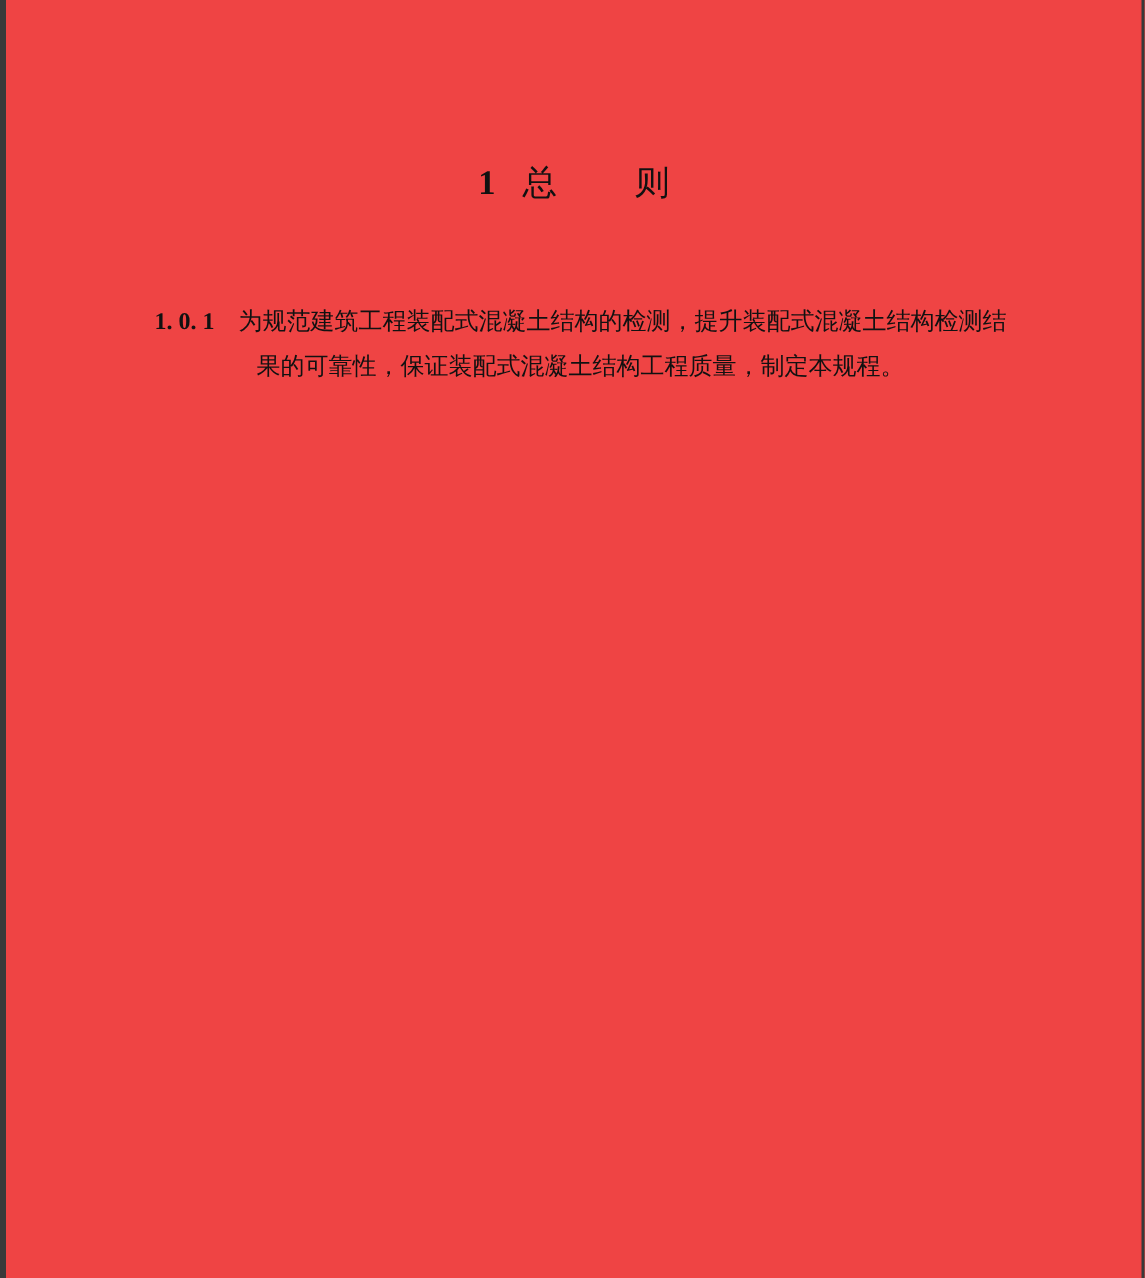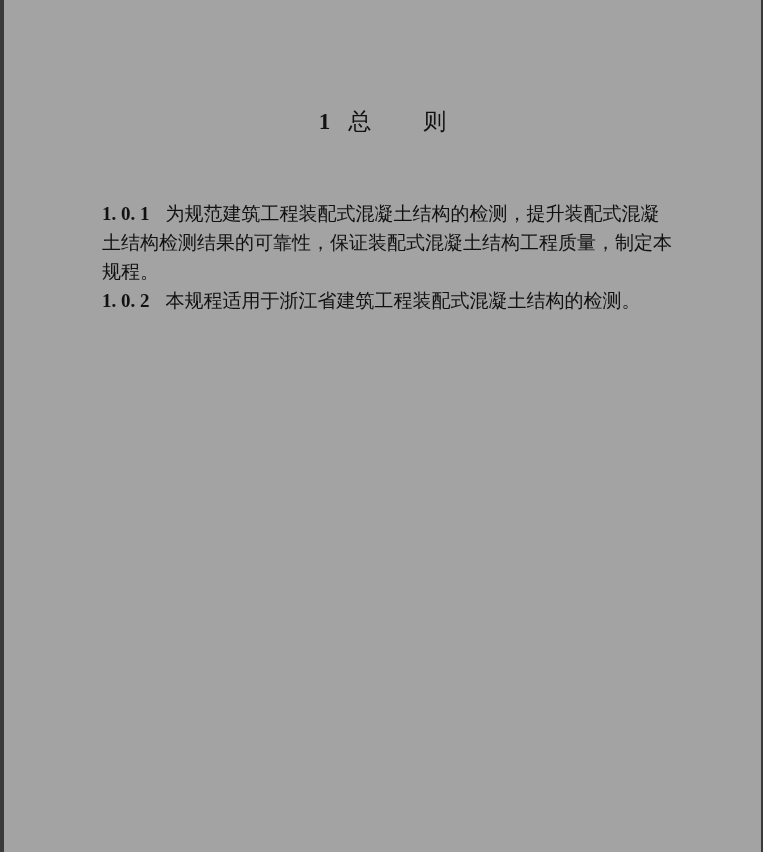--- a/index.html
+++ b/index.html
@@ -3,51 +3,48 @@
 <meta charset="utf-8">
 <style>
   html, body { margin: 0; padding: 0; }
   body {
     width: 763px; height: 852px; overflow: hidden;
     background: #3a3a3a;
     position: relative;
   }
   .page {
     position: absolute; left: 4px; top: 0; width: 757px; height: 852px;
-    background: #a3a3a3;
+    background: #ef4444;
   }
   .title {
     position: absolute; top: 106px; left: 0; width: 100%;
     text-align: center;
     font-family: "DejaVu Serif", "Liberation Serif", serif;
     font-size: 23px; color: #111;
   }
   .title .num { font-weight: bold; font-family: "Liberation Serif", serif; }
   .title .w1 { margin-left: 18px; }
   .title .w2 { margin-left: 52px; }
   .body {
     position: absolute; left: 98px; top: 199px; width: 570px;
     font-family: "DejaVu Serif", "Liberation Serif", serif;
-    font-size: 19px; line-height: 29px; color: #111;
+    font-size: 16px; line-height: 29px; color: #111; text-align: center;
   }
   .para { margin: 0; }
   .clause {
     font-family: "Liberation Serif", serif; font-weight: bold;
     margin-right: 16px;
   }
 </style>
 </head>
 <body>
 
 <div class="page">
   <div class="title">
     <span class="num">1</span><span class="w1">总</span><span class="w2">则</span>
   </div>
 
   <div class="body">
     <p class="para">
       <span class="clause">1. 0. 1</span><span>为规范建筑工程装配式混凝土结构的检测，提升装配式混凝土结构检测结果的可靠性，保证装配式混凝土结构工程质量，制定本规程。</span>
     </p>
-    <p class="para">
-      <span class="clause">1. 0. 2</span><span>本规程适用于浙江省建筑工程装配式混凝土结构的检测。</span>
-    </p>
   </div>
 </div>
 
 </body></html>

